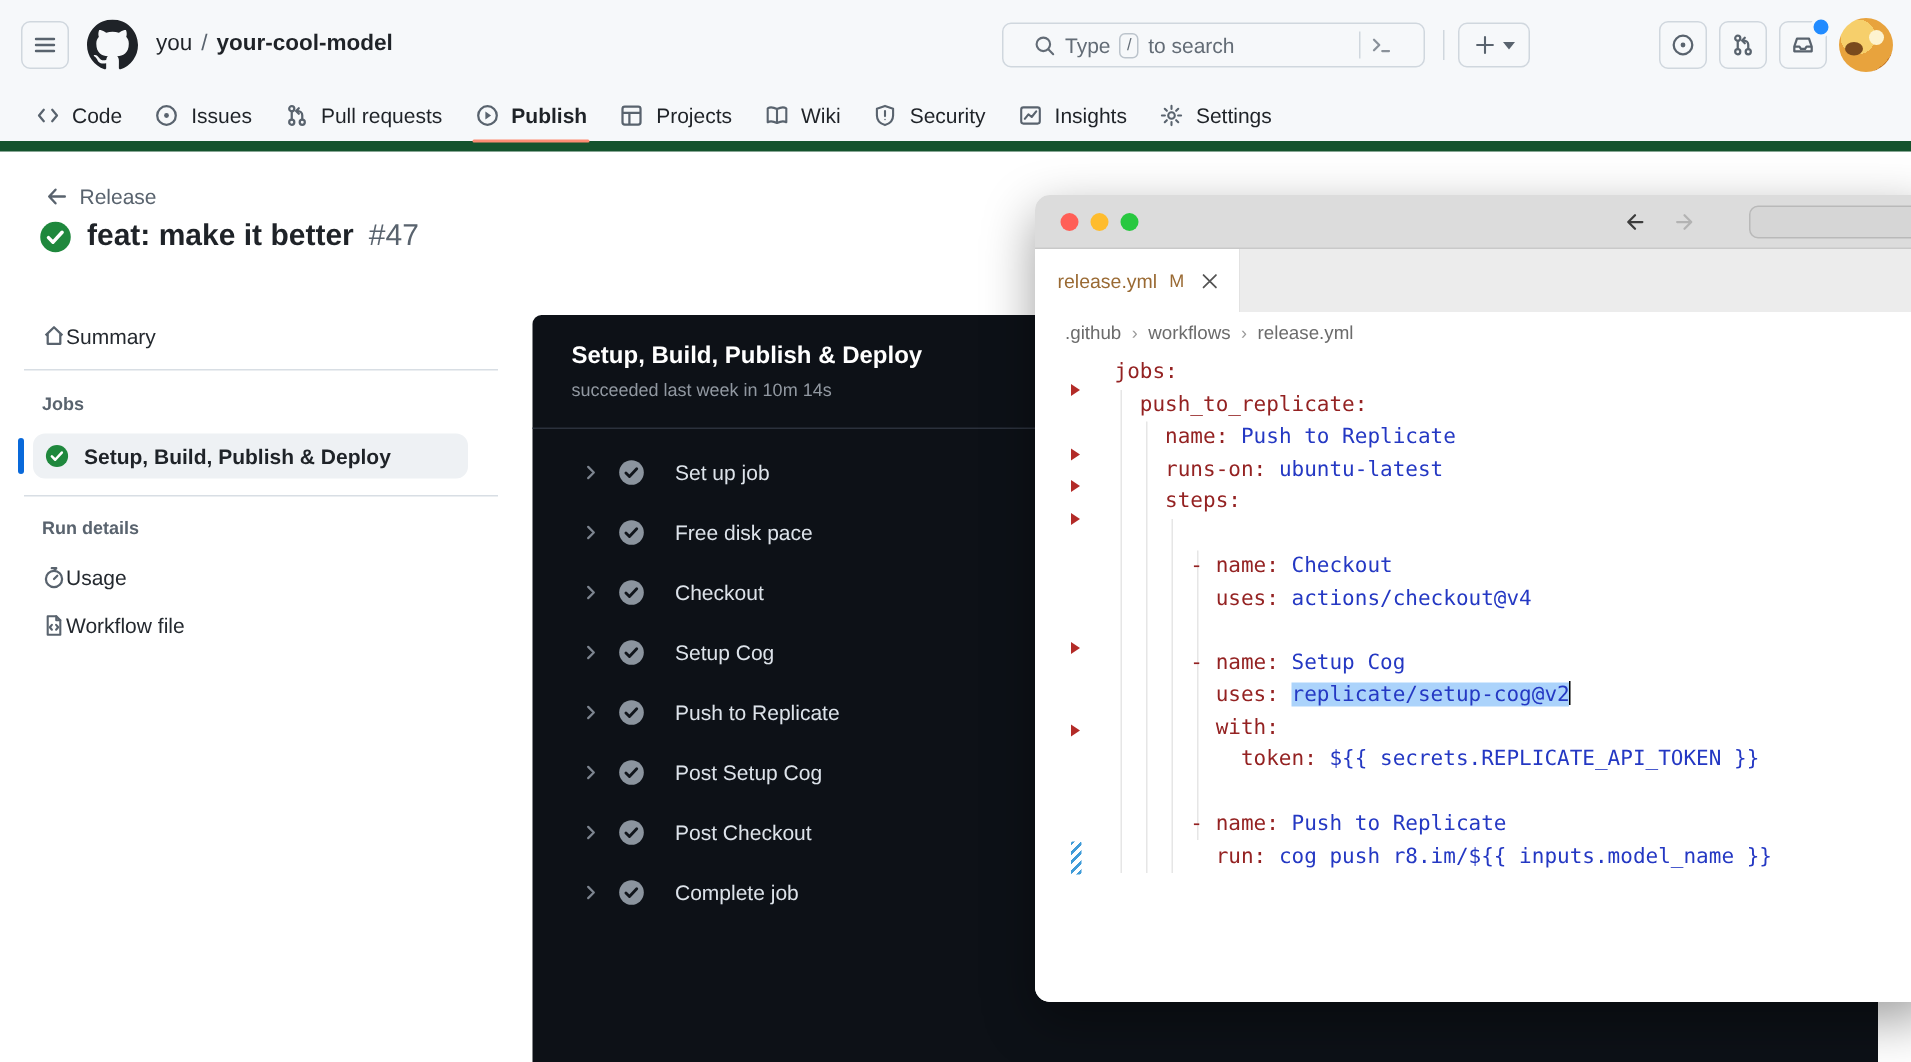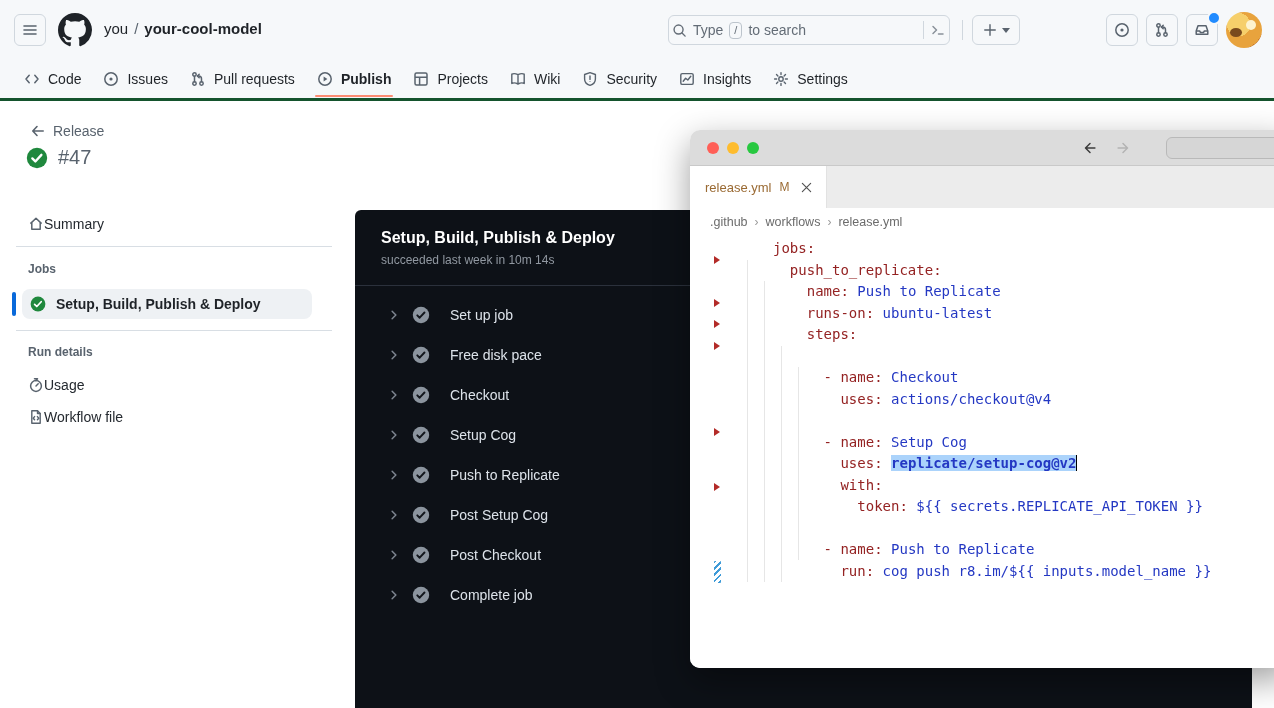--- a/index.html
+++ b/index.html
@@ -6,34 +6,34 @@
   #app{position:relative;width:1274px;height:708px;overflow:hidden;background:#fff;}
   svg{display:block;}
 
   
   .gh-header{position:absolute;left:0;top:0;width:1274px;height:60px;background:#f6f8fa;}
   .icon-btn{position:absolute;width:32px;height:32px;border:1px solid #d0d7de;border-radius:6px;background:transparent;box-sizing:border-box;display:flex;align-items:center;justify-content:center;color:#59636e;}
   .gh-logo{position:absolute;left:58px;top:13px;width:34px;height:34px;color:#1f2328;cursor:pointer;}
   .crumb{position:absolute;left:104px;top:20px;font-size:15px;color:#1f2328;display:flex;gap:6px;align-items:center;}
   .crumb .sep{color:#59636e;}
   .crumb .repo{font-weight:700;}
-  .search{position:absolute;left:668px;top:15px;width:282px;height:30px;border:1px solid #d0d7de;border-radius:6px;background:#f6f8fa;box-sizing:border-box;display:flex;align-items:center;padding:0 3px;color:#636c76;font-size:14px;gap:6px;}
+  .search{position:absolute;left:668px;top:15px;width:282px;height:30px;border:1px solid #d0d7de;border-radius:6px;background:#f6f8fa;box-sizing:border-box;display:flex;align-items:center;padding:0 20px;color:#636c76;font-size:14px;gap:6px;}
   .search .grow{flex:1;}
   .kbd{border:1px solid #bcc4cc;border-radius:4px;font-size:11px;padding:0 4px;line-height:15px;color:#636c76;}
   .search .mini-div{width:1px;height:18px;background:#d0d7de;}
   .hdr-vdiv{position:absolute;left:962px;top:20px;width:1px;height:20px;background:#d0d7de;}
   .new-btn{position:absolute;left:972px;top:15px;width:48px;height:30px;border:1px solid #d0d7de;border-radius:6px;box-sizing:border-box;display:flex;align-items:center;justify-content:center;gap:5px;color:#59636e;}
   .caret{width:0;height:0;border-left:4px solid transparent;border-right:4px solid transparent;border-top:5px solid #59636e;}
   .noti-dot{position:absolute;right:-4px;top:-4px;width:10px;height:10px;border-radius:50%;background:#218bff;border:2px solid #f6f8fa;}
   .avatar{position:absolute;left:1226px;top:12px;width:36px;height:36px;border-radius:50%;background:radial-gradient(circle at 35% 35%,#f6cf6b 0 35%,#e8a33d 35% 75%,#c97c28 75%);overflow:hidden;cursor:pointer;}
   .avatar:after{content:"";position:absolute;left:4px;top:16px;width:12px;height:9px;border-radius:50%;background:#7a4a1d;}
   .avatar:before{content:"";position:absolute;right:6px;top:8px;width:10px;height:10px;border-radius:50%;background:#fdf3d0;}
 
   
-  .gh-nav{position:absolute;left:0;top:60px;width:1274px;height:41px;background:#f6f8fa;border-bottom:3px solid #14532d;box-sizing:border-box;display:flex;align-items:center;padding-left:16px;gap:6px;}
+  .gh-nav{position:absolute;left:0;top:60px;width:1274px;height:41px;background:#f6f8fa;border-bottom:7px solid #14532d;box-sizing:border-box;display:flex;align-items:center;padding-left:16px;gap:6px;}
   .tab{position:relative;display:flex;align-items:center;gap:8px;padding:9px 8px;font-size:14px;color:#1f2328;cursor:pointer;}
   .tab .t-ico{color:#59636e;}
   .tab.active{font-weight:700;}
   .tab.active:after{content:"";position:absolute;left:6px;right:6px;bottom:-1px;height:2px;border-radius:3px;background:var(--underline);}
 
   
   .back-link{position:absolute;left:30px;top:123px;display:flex;align-items:center;gap:7px;color:#59636e;font-size:14px;cursor:pointer;}
   .run-title{position:absolute;left:26px;top:146px;display:flex;align-items:center;gap:10px;}
   .run-title .t{font-size:20px;font-weight:700;color:#1f2328;}
   .run-title .n{font-size:20px;color:#59636e;}
@@ -67,24 +67,24 @@
   .vsc-tabbar{position:absolute;left:0;top:36px;width:100%;height:42px;background:#ececec;}
   .vsc-tab{position:absolute;left:0;top:0;width:137px;height:42px;background:#ffffff;border-right:1px solid #e2e2e2;box-sizing:border-box;display:flex;align-items:center;padding:0 10px 0 15px;gap:6px;cursor:pointer;}
   .vsc-tab .fname{font-size:13px;color:var(--tab-mod);}
   .vsc-tab .mod{font-size:12px;color:var(--tab-mod);margin-left:2px;}
   .vsc-tab .close{margin-left:6px;color:#555;cursor:pointer;}
   .vsc-crumb{position:absolute;left:0;top:78px;width:100%;height:28px;background:#fff;display:flex;align-items:center;padding-left:20px;gap:7px;font-size:12.5px;color:#6b6b6b;box-sizing:border-box;}
   .vsc-crumb .csep{color:#9a9a9a;font-size:12px;}
   .vsc-code{position:absolute;left:0;top:106px;right:0;bottom:0;background:#fff;font-family:"DejaVu Sans Mono",monospace;font-size:14px;}
   .code-lines{position:absolute;left:0;top:2px;right:0;}
   .cl{height:21.5px;line-height:21.5px;white-space:pre;padding-left:53px;color:#111;}
-  .tok-k{color:var(--tok-key);margin-left:30px;}
+  .tok-k{color:var(--tok-key);}
   .tok-v{color:var(--tok-val);}
   .tok-p{color:#111111;}
-  .tok-s{color:var(--tok-val);background:var(--sel-bg);font-weight:bold;}
+  .tok-s{color:var(--tok-val);background:var(--sel-bg);}
   .cursor{display:inline-block;width:0;border-left:1.6px solid #000;height:16px;vertical-align:-3px;}
   .guide{position:absolute;width:1px;background:#e6e6e6;}
   .gmark{position:absolute;left:24px;}
   .gmark.arrow{width:0;height:0;border-top:4.5px solid transparent;border-bottom:4.5px solid transparent;border-left:6.5px solid #b32b28;}
   .gmark.stripes{width:7px;height:22px;background:repeating-linear-gradient(135deg,#3f9bd8 0 2px,#ffffff 2px 4.5px);border-radius:1px;}
 </style>
 </head>
 <body>
 
 <div id="app">
@@ -223,20 +223,21 @@
     <svg width="16" height="16" viewBox="0 0 16 16" fill="none" stroke="#59636e" stroke-width="1.6" stroke-linecap="round" stroke-linejoin="round">
         <path d="M7 3.5L2.8 8 7 12.5M3.2 8h10"></path>
       </svg>
     <span>Release</span>
   </div>
   <div class="run-title">
     <svg width="22" height="22" viewBox="0 0 16 16">
         <circle cx="8" cy="8" r="7.4" fill="var(--gh-green)"></circle>
         <path d="M4.6 8.3l2.2 2.2 4.4-4.8" fill="none" stroke="#fff" stroke-width="1.7" stroke-linecap="round" stroke-linejoin="round"></path>
       </svg>
+    <span class="t">feat: make it better</span>
     <span class="n">#47</span>
   </div>
 
   <div class="side-item" style="left:28px;top:216px;">
     <svg class="s-ico" width="16" height="16" viewBox="0 0 16 16" fill="none" stroke="currentColor" stroke-width="1.5" stroke-linejoin="round">
         <path d="M2.4 7.6L8 2.2l5.6 5.4M3.8 6.6v6.6h8.4V6.6"></path>
       </svg>
     <span>Summary</span>
   </div>
   <div class="side-div" style="top:246px;"></div>

